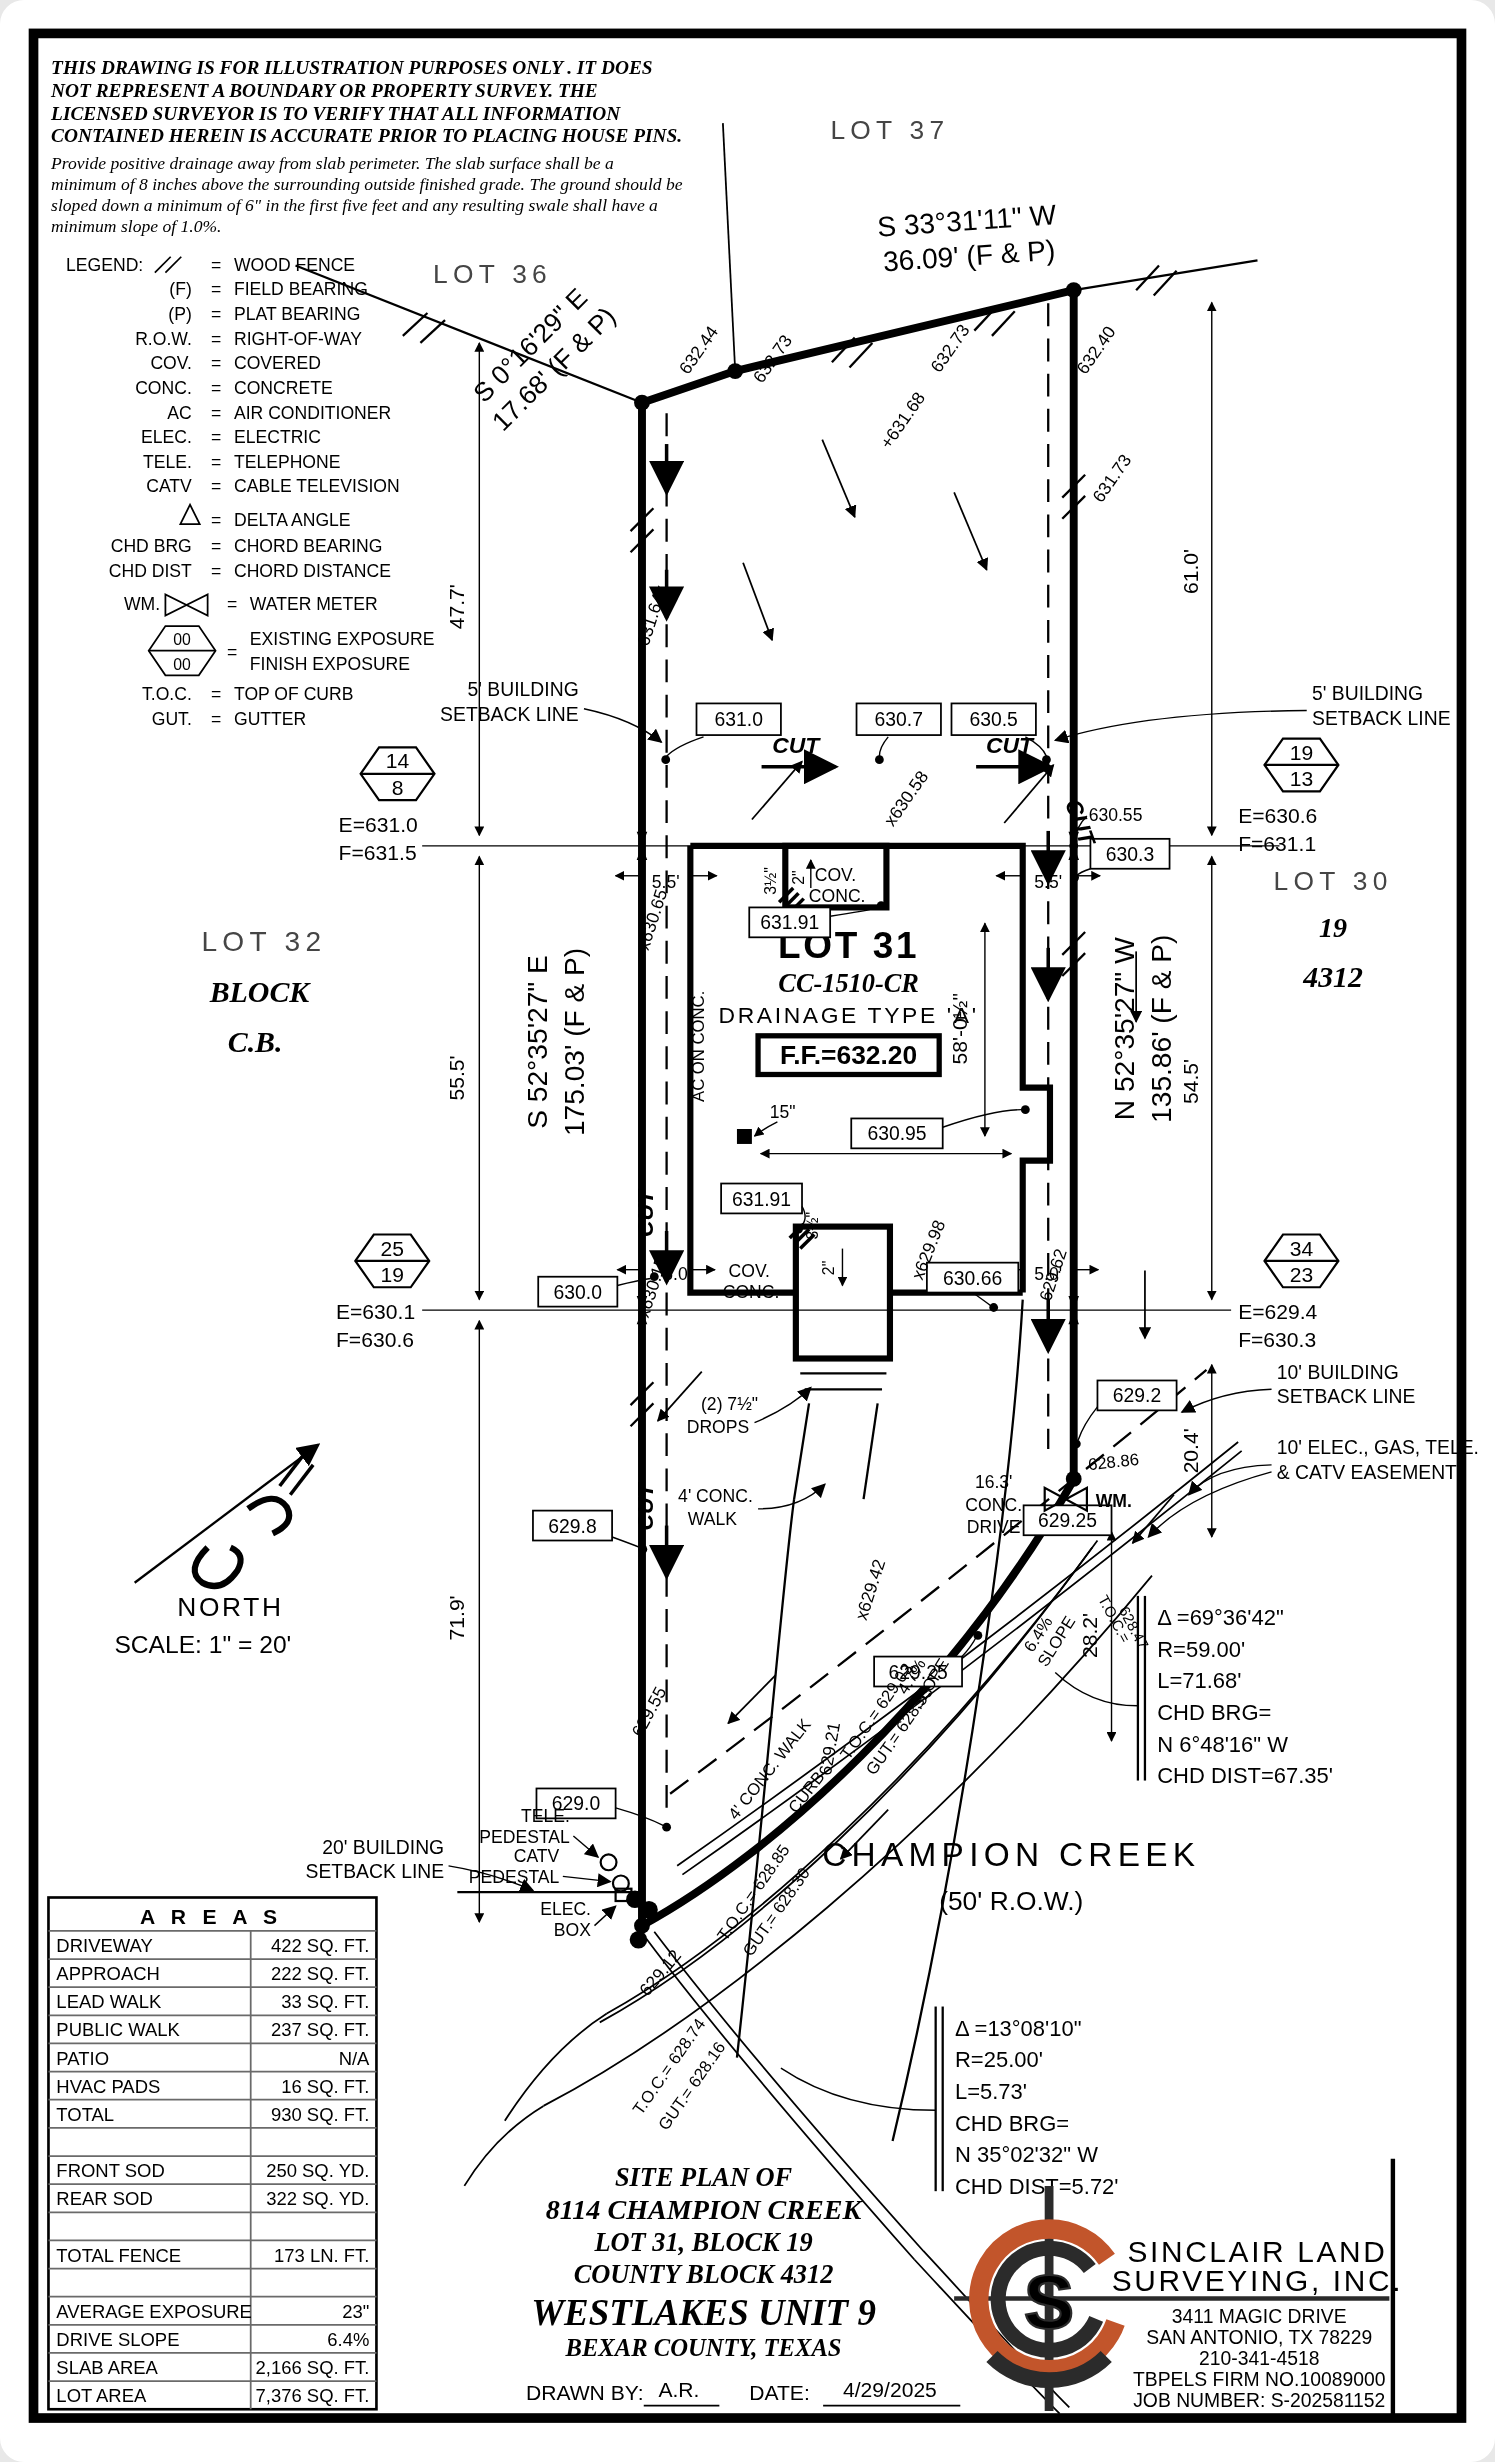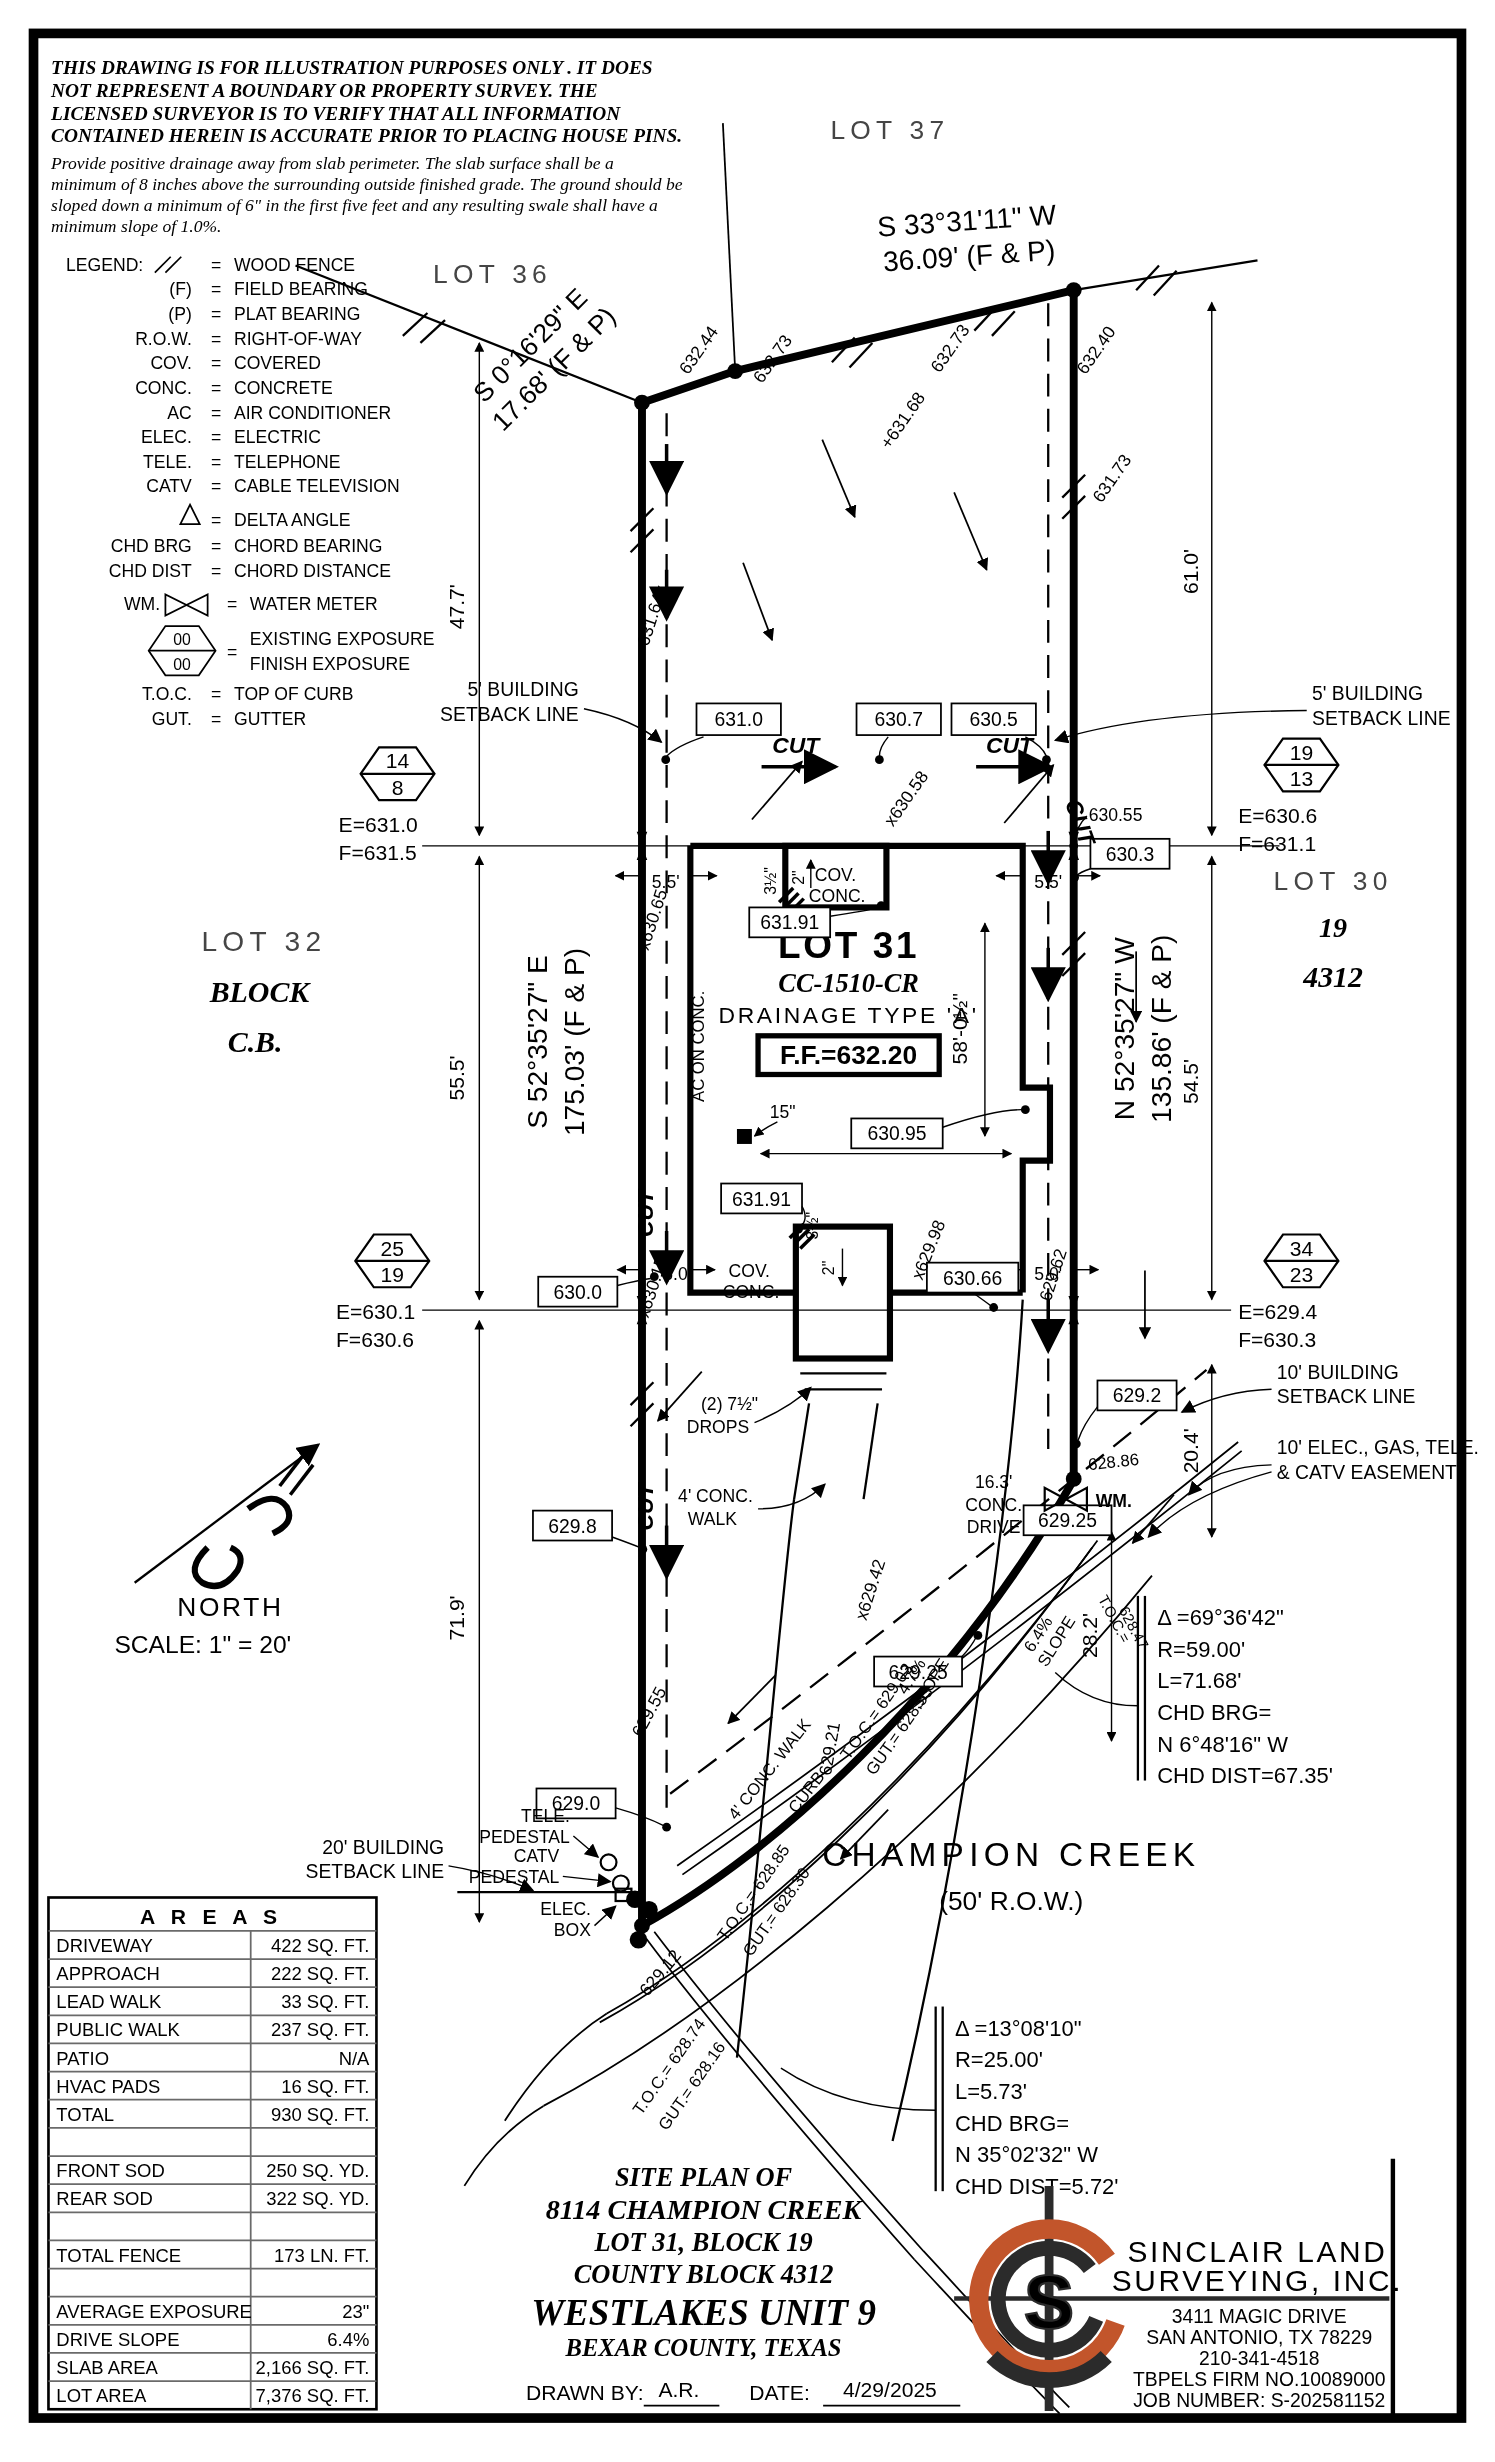--- a/index.html
+++ b/index.html
@@ -1,16 +1,16 @@
 <!DOCTYPE html>
 <html style="font-size:14px"><head>
 <meta charset="utf-8">
 <style>
   html,body{margin:0;padding:0;background:#e8e8e8;}
-  #sheet{width:1495px;height:2462px;background:#ffffff;position:relative;margin:0 auto;}
+  #sheet{width:1495px;height:2462px;background:#ffffff;position:relative;margin:0 auto;border-radius:24px;}
   svg{display:block;}
   text{font-family:"Liberation Sans",sans-serif;fill:#000;}
   .ser{font-family:"Liberation Serif",serif;font-style:italic;font-weight:bold;}
   .ser2{font-family:"Liberation Serif",serif;font-style:italic;}
   .mid{text-anchor:middle}.end{text-anchor:end}
   .fs17{font-size:17px}.fs18{font-size:18px}.fs19{font-size:19px}.fs20{font-size:20px}
   .fs21{font-size:21px}.fs22{font-size:22px}.fs24{font-size:24px}.fs25{font-size:25px}
   .fs26{font-size:26px}.fs28{font-size:28px}.fs30{font-size:30px}.fs32{font-size:32px}
   .fs34{font-size:34px}.fs38{font-size:38px}.fs42{font-size:42px}
   .b{font-weight:bold}.it{font-style:italic}

